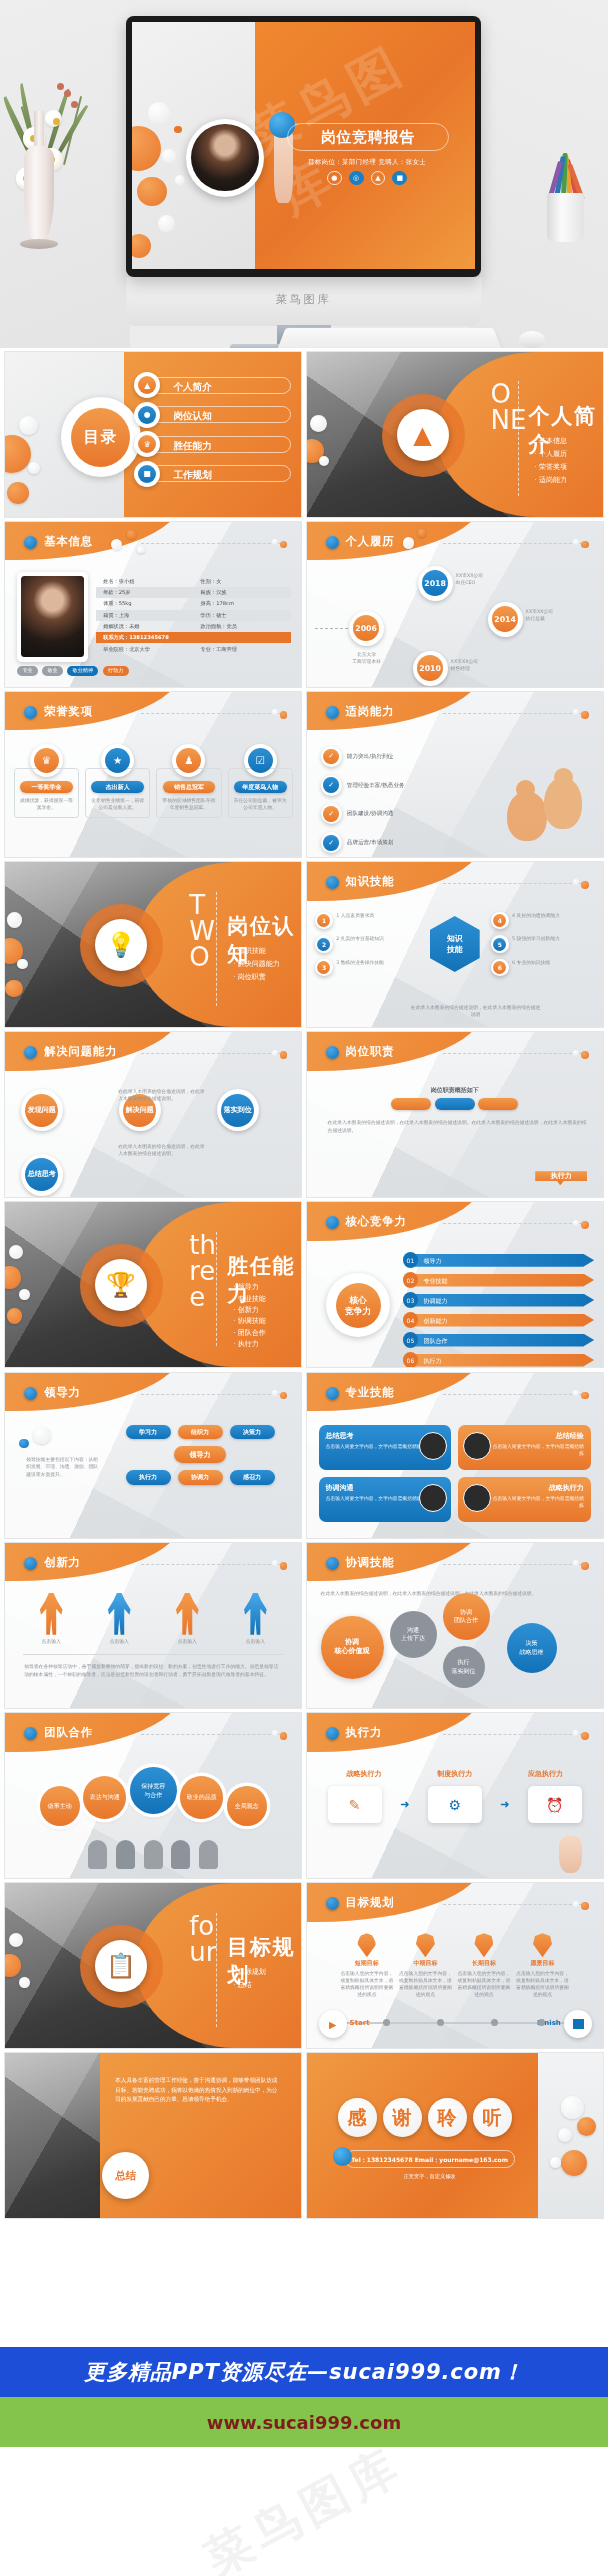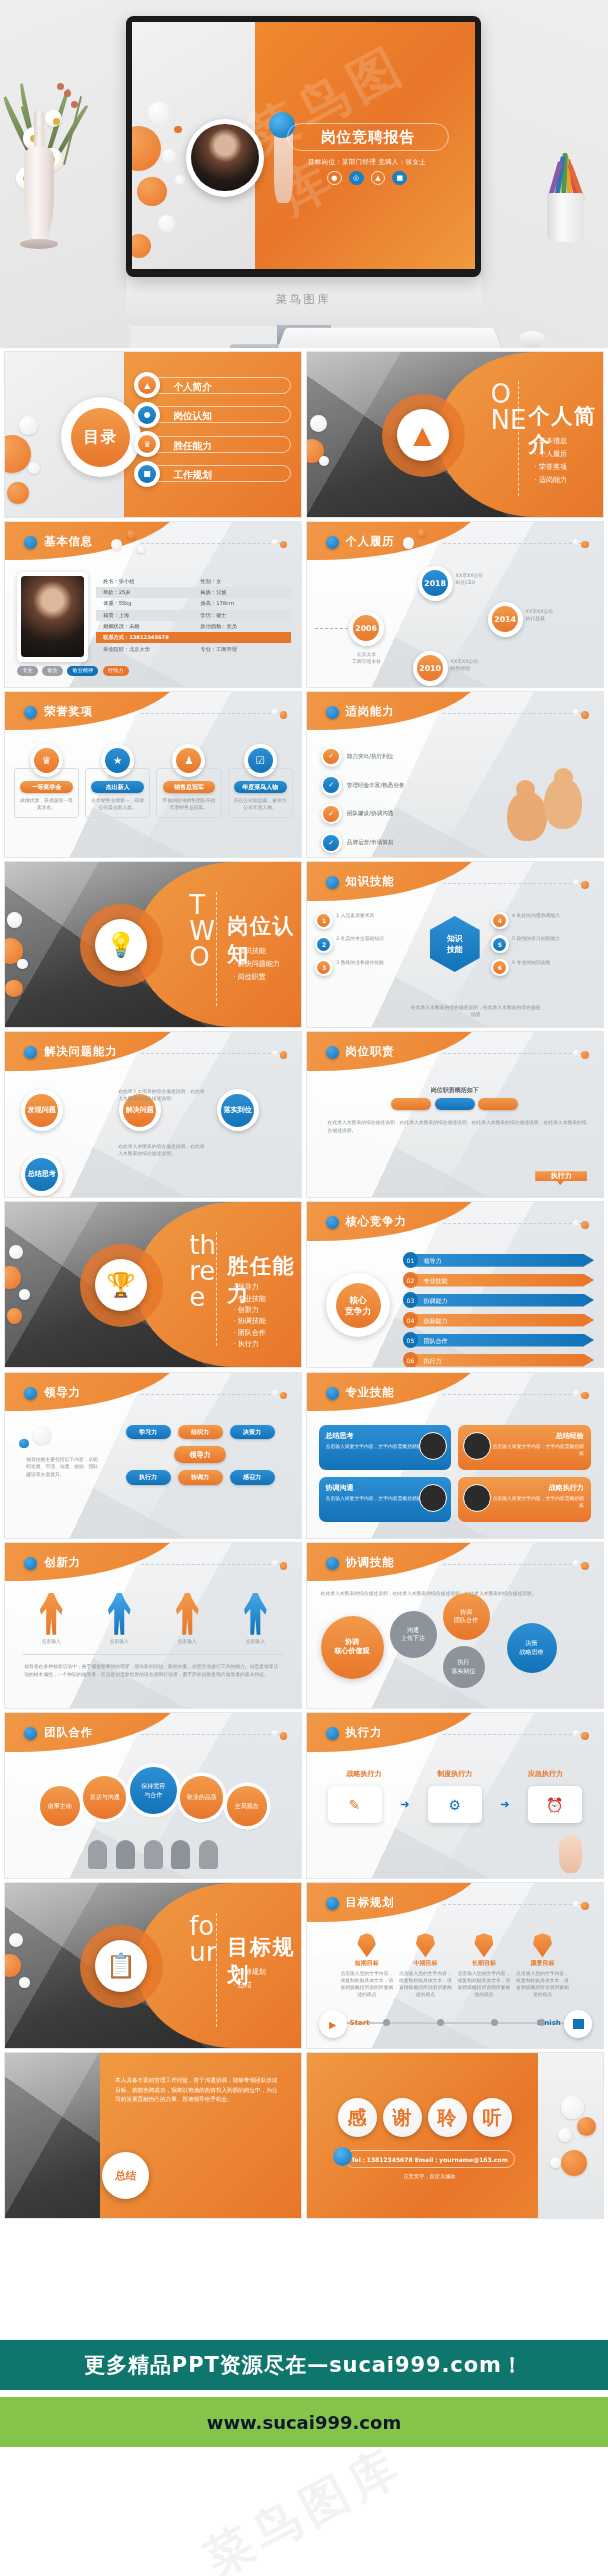--- a/index.html
+++ b/index.html
@@ -177,21 +177,21 @@
   .ty-pill{ position:absolute; left:38px; top:97px; width:170px; height:17.4px; line-height:17.4px;
      border:0.9px solid rgba(255,255,255,.6); border-radius:8.7px; color:#fff; font-size:6px;
      font-weight:bold; text-align:center; }
   .ty-sub{ position:absolute; left:38px; top:120px; width:170px; text-align:center; color:#fff; font-size:5.2px; }
 
   
   .footer{ position:absolute; left:0; bottom:0; width:608px; }
   .f-green{ height:50px; display:flex; align-items:center; justify-content:center;
      color:#fff; font-size:21px; font-weight:bold; letter-spacing:0.9px; }
   .f-lime{ height:50px; display:flex; align-items:center; justify-content:center;
-     color:#0f172a; font-size:18px; font-weight:bold;margin-top:7px; }
+     color:#7f1d1d; font-size:18px; font-weight:bold; }
   .f-white{ height:129px; background:#fff; position:relative; }
   .wm{ position:absolute; left:50%; top:50%; transform:translate(-50%,-50%) rotate(-28deg);
      font-size:47px; color:#f2f2f2; letter-spacing:7px; font-weight:bold; }
   .wm2{ position:absolute; right:8%; top:14%; transform:rotate(-28deg);
      font-size:50px; color:rgba(255,255,255,.16); letter-spacing:7px; font-weight:bold; pointer-events:none; }
 </style>
 </head>
 <body>
 
 <div class="hero">
@@ -992,19 +992,19 @@
       <div class="ty-c">听</div>
     </div>
     <div class="ty-pill">Tel：13812345678  Email：yourname@163.com</div>
     <div class="ty-sub">正文文字，自定义修改</div>
     <div style="position:absolute;left:26px;top:94px;width:19px;height:19px;border-radius:50%;background:radial-gradient(circle at 35% 30%,#53b6ef,#1272b8);"></div>
   </div>
 
 </div>
 
 <div class="footer">
-  <div class="f-green" style="background:#0f766e;">更多精品PPT资源尽在—sucai999.com！</div>
+  <div class="f-green" style="background:#1d4ed8;font-style:italic;">更多精品PPT资源尽在—sucai999.com！</div>
   <div class="f-lime" style="background:#84c44a;">www.sucai999.com</div>
   <div class="f-white">
     <div class="wm">菜鸟图库</div>
   </div>
 </div>
 
 
 </body></html>

